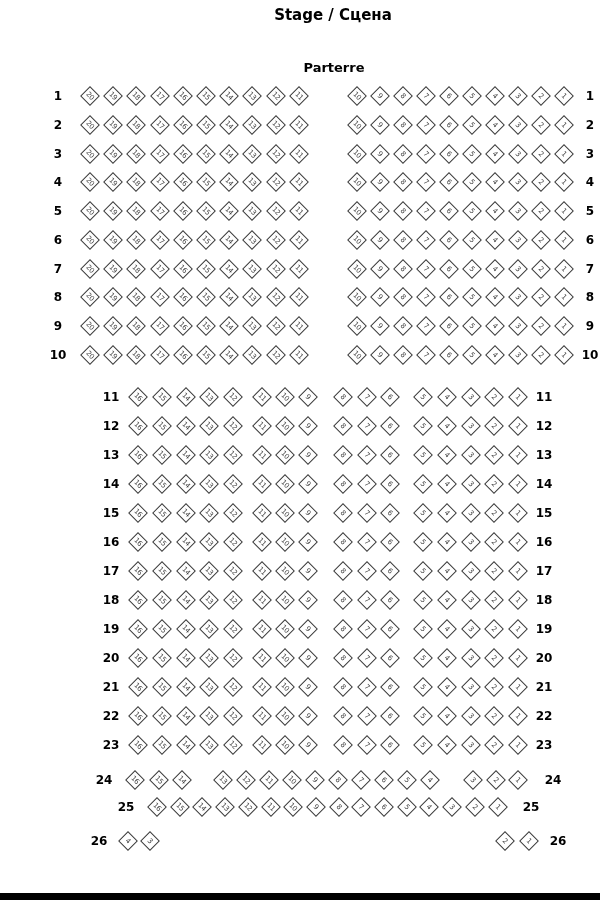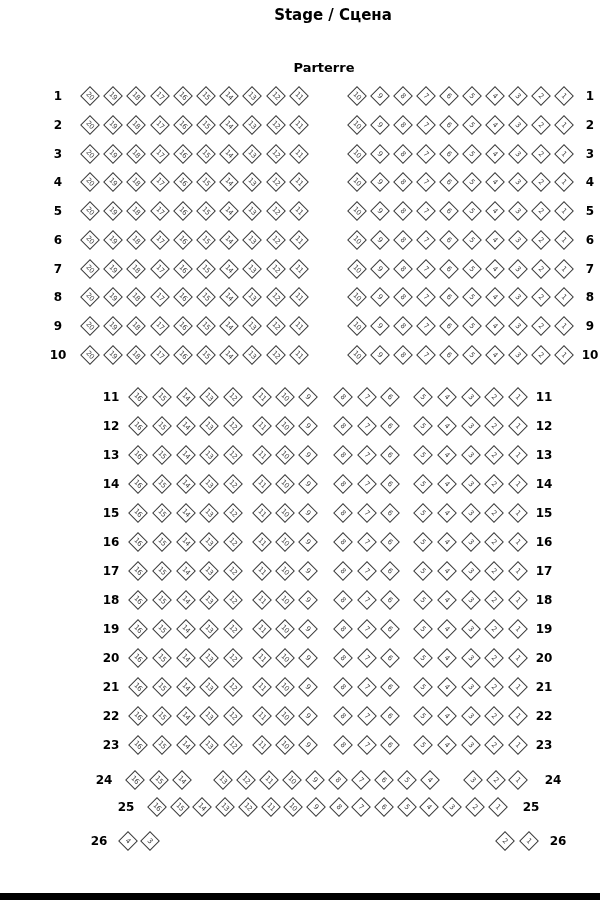--- a/index.html
+++ b/index.html
@@ -66,21 +66,21 @@
     width: 600px;
     height: 7px;
     background: #000000;
   }
 </style>
 </head>
 <body>
 
 <div id="canvas">
   <div class="page-title" style="left: 333px; top: 15px;">Stage / Сцена</div>
-  <div class="section-label" style="left: 324px; top: 67px;">Parterre</div>
+  <div class="section-label" style="left: 334px; top: 67px;">Parterre</div>
   <div id="seat-rows">
       <div class="row-label" style="left: 58px; top: 96px;">1</div>
       <div class="row-label" style="left: 590px; top: 96px;">1</div>
       <div class="seat" style="left: 90px; top: 96px;">
         <span class="seat-num">20</span>
       </div>
       <div class="seat" style="left: 113.2px; top: 96px;">
         <span class="seat-num">19</span>
       </div>
       <div class="seat" style="left: 136.4px; top: 96px;">

